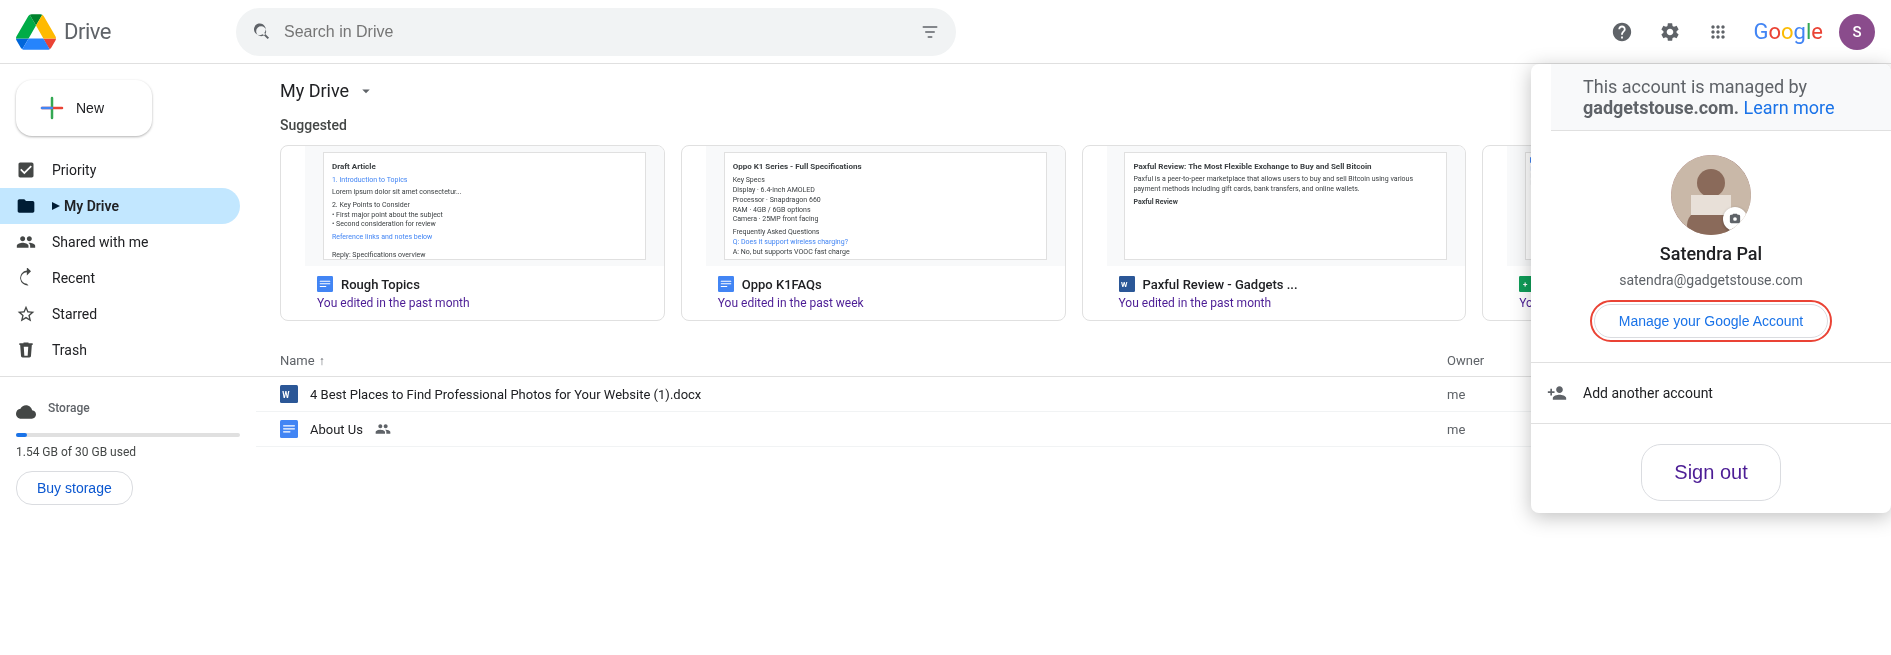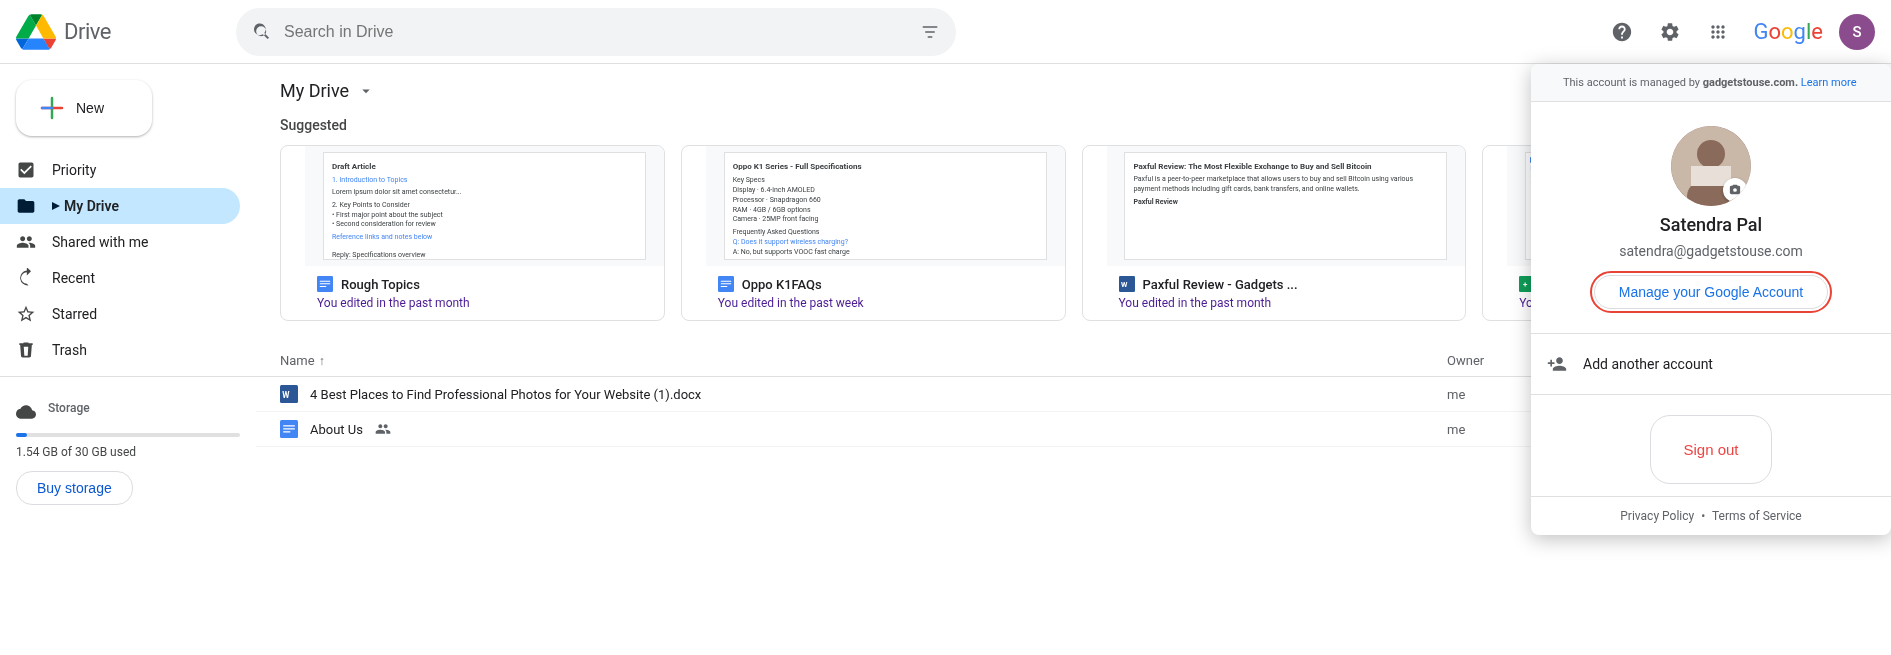--- a/index.html
+++ b/index.html
@@ -259,23 +259,24 @@
       width: 360px;
       background: #fff;
       border-radius: 8px;
       box-shadow: 0 4px 20px rgba(0,0,0,0.25);
       z-index: 100;
       overflow: hidden;
     }
     .popup-managed {
       background: #f8f9fa;
       padding: 12px 32px;
-      font-size: 11px;
+      font-size: 18px;
       color: #5f6368;
       border-bottom: 1px solid #e0e0e0;
+      margin-left: 20px;
     }
     .popup-managed a { color: #1a73e8; text-decoration: none; }
     .popup-profile {
       padding: 24px 16px 16px 16px;
       display: flex;
       flex-direction: column;
       align-items: center;
       gap: 8px;
     }
     .popup-avatar {
@@ -328,23 +329,23 @@
       color: #202124;
     }
     .popup-signout {
       display: flex;
       justify-content: center;
       padding: 12px 16px;
     }
     .signout-btn {
       border: 1px solid #dadce0;
       border-radius: 20px;
-      padding: 25px 32px;
-      font-size: 15px;
-      color: #ef4444;
+      padding: 16px 32px;
+      font-size: 20px;
+      color: #4c1d95;
       cursor: pointer;
       background: #fff;
       font-weight: 500;
     }
     .popup-footer {
       padding: 12px 16px;
       text-align: center;
       font-size: 12px;
       color: #5f6368;
       border-top: 1px solid #e0e0e0;
@@ -705,20 +706,15 @@
       </svg>
       <span>Add another account</span>
     </div>
 
     <div class="popup-divider"></div>
 
     <div class="popup-signout">
       <button class="signout-btn">Sign out</button>
     </div>
 
-    <div class="popup-footer">
-      <a href="#">Privacy Policy</a>
-      <span style="margin: 0 4px;">•</span>
-      <a href="#">Terms of Service</a>
-    </div>
   </div>
 
 </div>
 
 </body></html>

